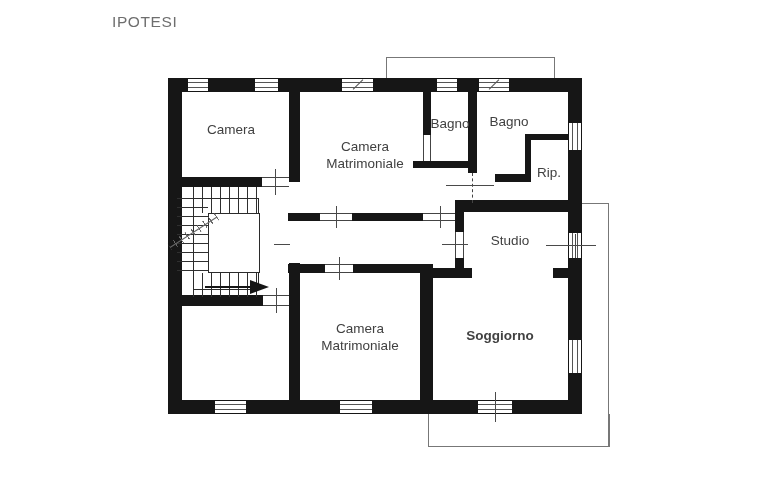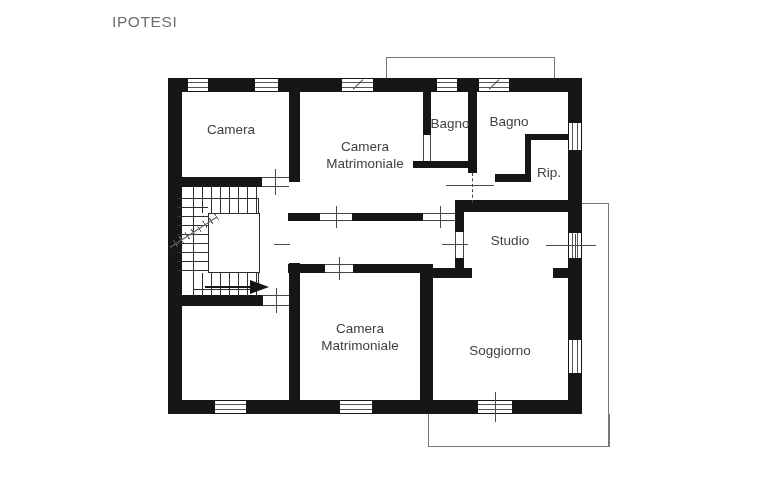--- a/index.html
+++ b/index.html
@@ -136,17 +136,17 @@
   <div class="label" style="left:530px;top:164px;width:38px;">
     <span class="ln">Rip.</span>
   </div>
   <div class="label" style="left:470px;top:232px;width:80px;">
     <span class="ln">Studio</span>
   </div>
   <div class="label" style="left:300px;top:320px;width:120px;">
     <span class="ln">Camera</span>
     <span class="ln">Matrimoniale</span>
   </div>
-  <div class="label" style="left:455px;top:342px;width:90px;">
+  <div class="label" style="left:455px;top:327px;width:90px;font-weight:bold;">
     <span class="ln">Soggiorno</span>
   </div>
 
 </div>
 
 </body></html>

